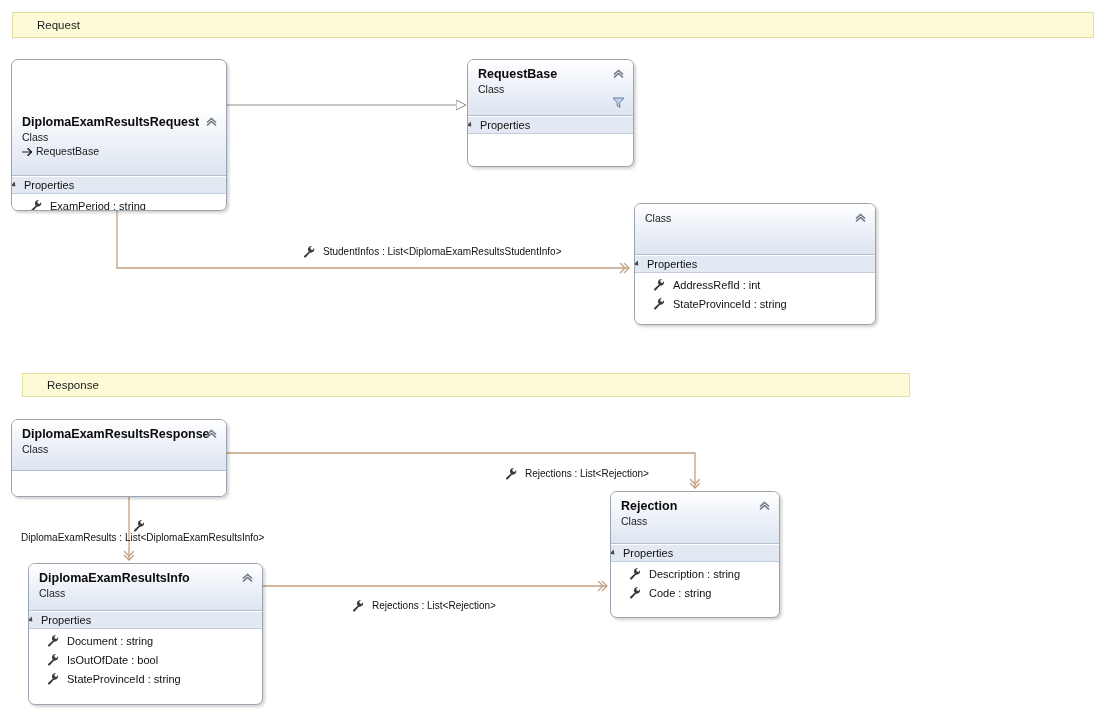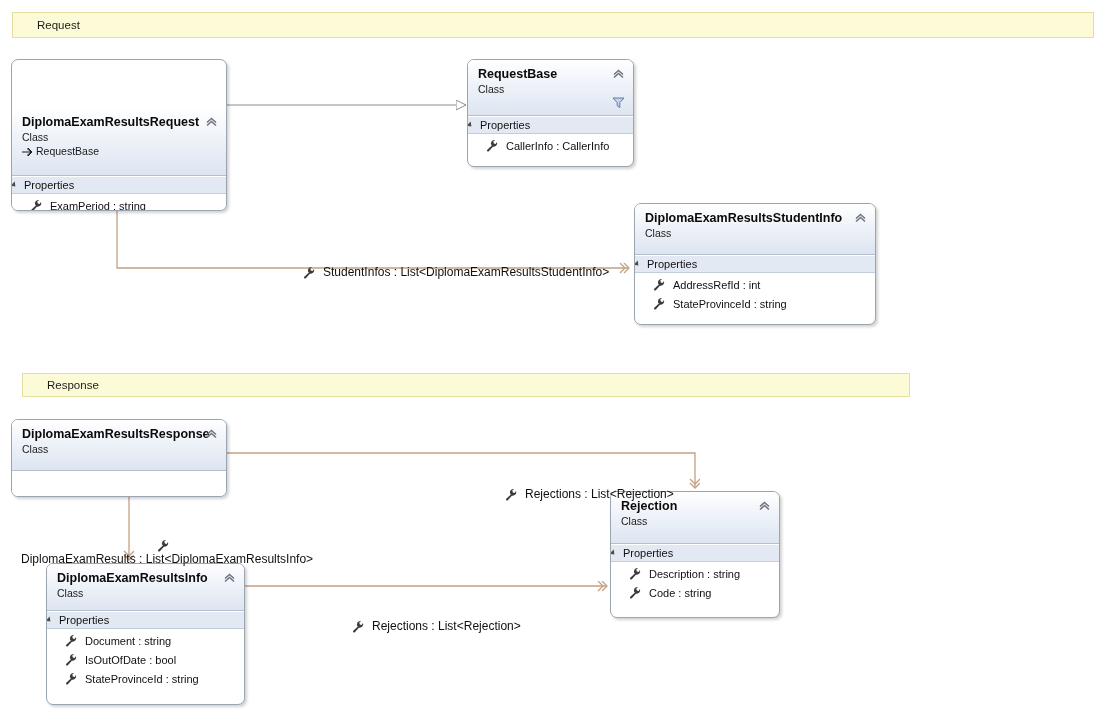--- a/index.html
+++ b/index.html
@@ -127,24 +127,23 @@
   .empty-body { background:#fff; }
 
   
   .wrench { width: 13px; height: 13px; flex: 0 0 13px; }
 
   
   .conn-label {
     position: absolute;
     display: flex;
     align-items: center;
-    font-size: 12px;
+    font-size: 10px;
     color: #101010;
     white-space: nowrap;
-    margin-top: 20px;
   }
   .conn-label .ltext { margin-left: 7px; }
 
   svg.edges {
     position: absolute;
     left: 0; top: 0;
     width: 1106px; height: 714px;
     pointer-events: none;
   }
 </style>
@@ -237,33 +236,24 @@
         <path d="M2,10.5 L6.5,6.5 L11,10.5" fill="none" stroke="#6f7782" stroke-width="1.6"></path>
       </svg>
       <svg class="funnel" style="top:36px;" viewBox="0 0 13 13">
         <path d="M1,2 L12,2 L7.8,6.6 L7.8,11.5 L5.2,9.7 L5.2,6.6 z" fill="#c5d4ea" stroke="#5f7ba4" stroke-width="1"></path>
       </svg>
     </div>
     <div class="compart">
       <span class="tri"></span>
       <span>Properties</span>
     </div>
-    <div class="members">
-      <div class="member">
-        <svg class="wrench" viewBox="0 0 16 16">
-          <path d="M11.2,1.2 a4.2,4.2 0 0 0 -4.0,6.9 L1.6,13.1 a1.3,1.3 0 0 0 1.9,1.9 l5.0,-5.6 a4.2,4.2 0 0 0 5.0,-5.6 L11.9,6.0 L9.6,5.4 L9.0,3.1 z" fill="#3b3b3b"></path>
-        </svg>
-        <span class="mname">CallerInfo : CallerInfo</span>
-      </div>
-    </div>
   </div>
 
   <div class="clsbox" style="left:634px; top:203px; width:242px; height:122px;">
     <div class="cls-header" style="height:51px;">
-      <div class="cls-name">DiplomaExamResultsStudentInfo</div>
       <div class="cls-stereo">Class</div>
       <svg class="chev" viewBox="0 0 13 13">
         <path d="M2,7.5 L6.5,3.5 L11,7.5" fill="none" stroke="#6f7782" stroke-width="1.6"></path>
         <path d="M2,10.5 L6.5,6.5 L11,10.5" fill="none" stroke="#6f7782" stroke-width="1.6"></path>
       </svg>
     </div>
     <div class="compart">
       <span class="tri"></span>
       <span>Properties</span>
     </div>
@@ -317,21 +307,21 @@
       </div>
       <div class="member">
         <svg class="wrench" viewBox="0 0 16 16">
           <path d="M11.2,1.2 a4.2,4.2 0 0 0 -4.0,6.9 L1.6,13.1 a1.3,1.3 0 0 0 1.9,1.9 l5.0,-5.6 a4.2,4.2 0 0 0 5.0,-5.6 L11.9,6.0 L9.6,5.4 L9.0,3.1 z" fill="#3b3b3b"></path>
         </svg>
         <span class="mname">Code : string</span>
       </div>
     </div>
   </div>
 
-  <div class="clsbox" style="left:46px; top:563px; width:199px; height:142px;">
+  <div class="clsbox" style="left:28px; top:563px; width:235px; height:142px;">
     <div class="cls-header" style="height:47px;">
       <div class="cls-name">DiplomaExamResultsInfo</div>
       <div class="cls-stereo">Class</div>
       <svg class="chev" viewBox="0 0 13 13">
         <path d="M2,7.5 L6.5,3.5 L11,7.5" fill="none" stroke="#6f7782" stroke-width="1.6"></path>
         <path d="M2,10.5 L6.5,6.5 L11,10.5" fill="none" stroke="#6f7782" stroke-width="1.6"></path>
       </svg>
     </div>
     <div class="compart">
       <span class="tri"></span>

